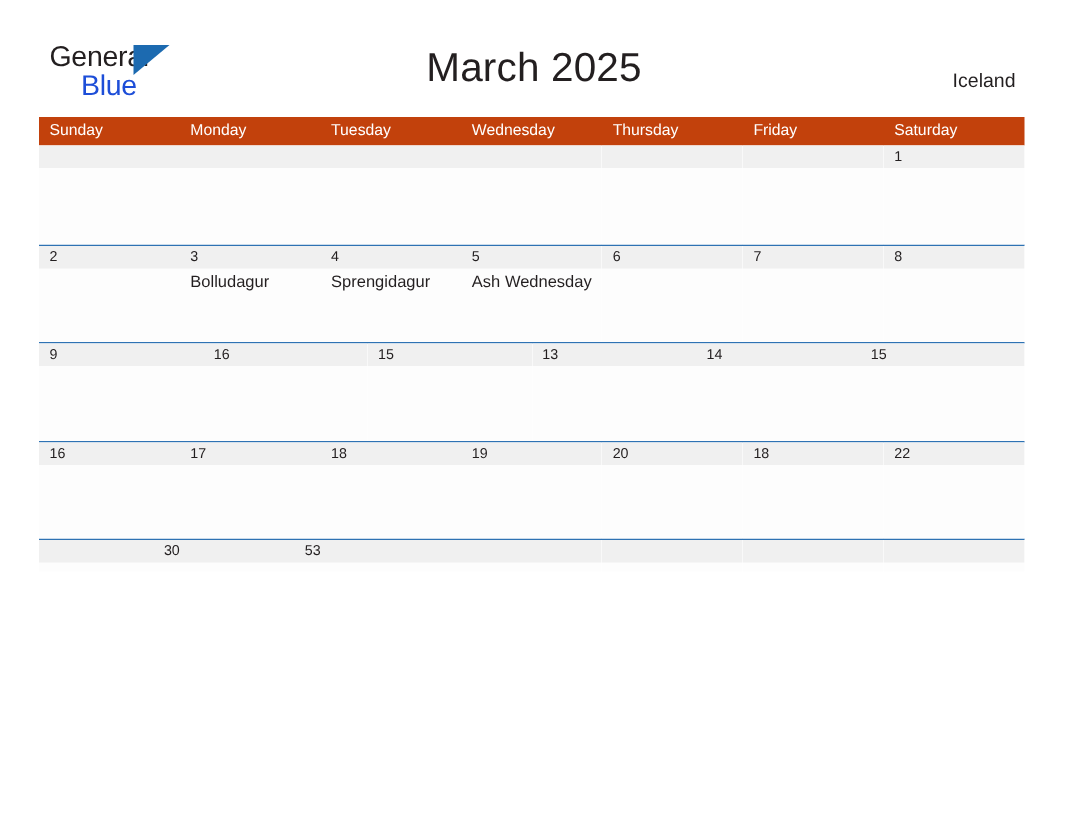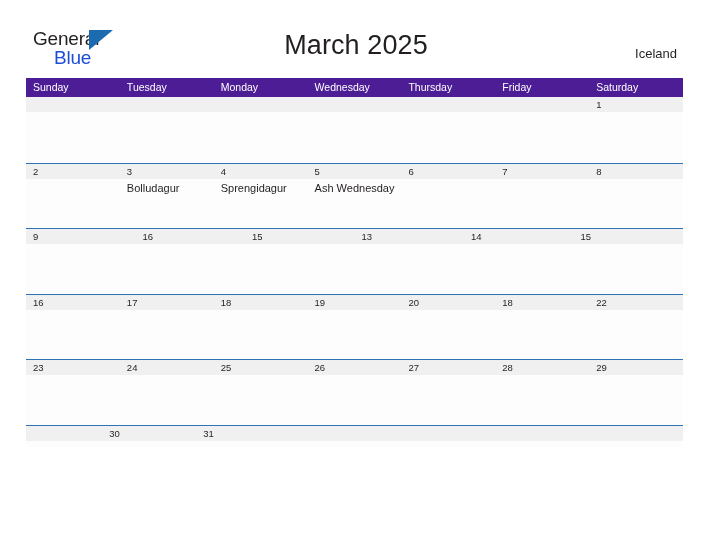--- a/index.html
+++ b/index.html
@@ -92,21 +92,21 @@
   .calendar {
     position: absolute;
     left: 26px;
     top: 78px;
     width: 657px;
   }
 
   .weekdays {
     display: flex;
     width: 100%;
-    background: #4c1d95;
+    background: #c2410c;
     height: 19px;
   }
   .weekday {
     flex: 1 1 0;
     box-sizing: border-box;
     padding-left: 7px;
     font-size: 10.5px;
     color: #ffffff;
     line-height: 19px;
     white-space: nowrap;
@@ -174,22 +174,22 @@
 
     <div class="title">March 2025</div>
 
     <div class="region">Iceland</div>
 
   </div>
 
   <div class="calendar">
     <div class="weekdays">
         <div class="weekday">Sunday</div>
+        <div class="weekday">Monday</div>
         <div class="weekday">Tuesday</div>
-        <div class="weekday">Monday</div>
         <div class="weekday">Wednesday</div>
         <div class="weekday">Thursday</div>
         <div class="weekday">Friday</div>
         <div class="weekday">Saturday</div>
       </div>
     <div id="calendar-body">
         <div class="week">
           <div class="day">
             <span class="day-num"></span>
           </div>
@@ -280,49 +280,26 @@
           <div class="day">
             <span class="day-num">20</span>
           </div>
           <div class="day">
             <span class="day-num">18</span>
           </div>
           <div class="day">
             <span class="day-num">22</span>
           </div>
         </div>
-        <div class="week">
-          <div class="day">
-            <span class="day-num">23</span>
-          </div>
-          <div class="day">
-            <span class="day-num">24</span>
-          </div>
-          <div class="day">
-            <span class="day-num">25</span>
-          </div>
-          <div class="day">
-            <span class="day-num">26</span>
-          </div>
-          <div class="day">
-            <span class="day-num">27</span>
-          </div>
-          <div class="day">
-            <span class="day-num">28</span>
-          </div>
-          <div class="day">
-            <span class="day-num">29</span>
-          </div>
-        </div>
         <div class="week last">
           <div class="day">
             <span class="day-num">30</span>
           </div>
           <div class="day">
-            <span class="day-num">31</span>
+            <span class="day-num">53</span>
           </div>
           <div class="day">
             <span class="day-num"></span>
           </div>
           <div class="day">
             <span class="day-num"></span>
           </div>
           <div class="day">
             <span class="day-num"></span>
           </div>

